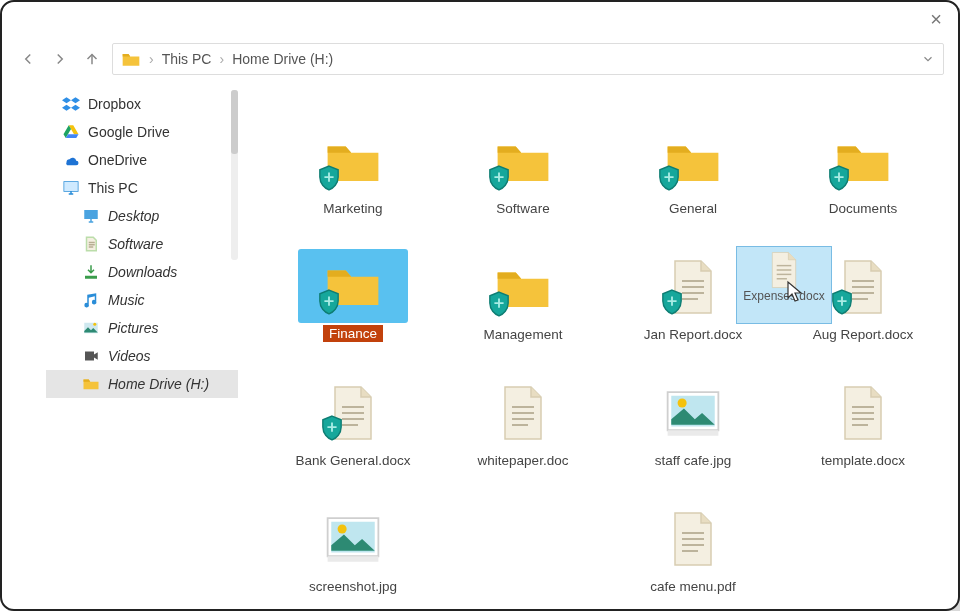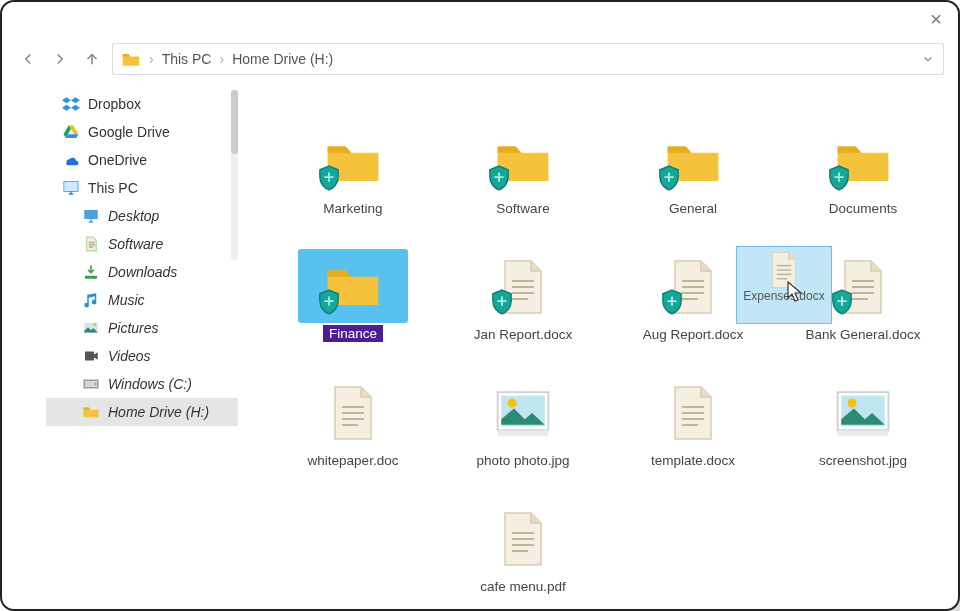--- a/index.html
+++ b/index.html
@@ -131,21 +131,21 @@
     border-radius:3px;
   }
   .item .label {
     margin-top:2px;
     text-align:center;
     font-size:13.5px;
     color:#444;
     max-width:150px;
   }
   .item.selected .icon-wrap { background:#59c1f0; }
-  .item.selected .label { background:#4c1d95; padding:1px 6px; color:#fff;}
+  .item.selected .label { background:#c2410c; padding:1px 6px; color:#fff;}
   
   .drag-ghost {
     position:absolute;
     left:498px; top:164px;
     width:96px; height:78px;
     background:rgba(120,200,240,0.45);
     border:1px solid rgba(90,170,220,0.7);
     pointer-events:none;
     display:flex;
     flex-direction:column;
@@ -301,30 +301,20 @@
           </div>
           <div class="tree-item sub">
             <span class="ticon">
               <svg width="18" height="18" viewBox="0 0 24 24">
                 <path d="M4 6h12v12H4z" fill="#555"></path>
                 <path d="M16 10l5-3v10l-5-3z" fill="#555"></path>
               </svg>
             </span>
             <span>Videos</span>
           </div>
-          <div class="tree-item sub">
-            <span class="ticon">
-              <svg width="18" height="18" viewBox="0 0 24 24">
-                <path d="M3 7h18v10H3z" fill="#d7d7d7"></path>
-                <path d="M3 7h18v10H3z" fill="none" stroke="#999" stroke-width="2"></path>
-                <path d="M17 12h2" fill="none" stroke="#2a8dd8" stroke-width="2"></path>
-              </svg>
-            </span>
-            <span>Windows (C:)</span>
-          </div>
           <div class="tree-item sub selected">
             <span class="ticon">
               <svg width="18" height="18" viewBox="0 0 24 24">
                 <path d="M2 6h7l2 3h11v10H2z" fill="#f5c33b"></path>
                 <path d="M2 6h7l2 3H2z" fill="#e3ad1f"></path>
               </svg>
             </span>
             <span>Home Drive (H:)</span>
           </div>
         </div>
@@ -384,20 +374,32 @@
             <div class="icon-wrap">
               <div style="position: relative;"><svg class="folder-svg" viewBox="0 0 64 52">
                   <path d="M4 10h20l6 7h30v31H4z" fill="#f5c33b"></path>
                   <path d="M4 10h20l6 7H4z" fill="#e3ad1f"></path>
                 </svg><svg width="22" height="26" viewBox="0 0 24 28" style="position: absolute; left: -6px; top: 28px;">
                   <path d="M12 1l10 4v8c0 7-5 12-10 14C7 25 2 20 2 13V5z" fill="#16a79b" stroke="#0e7d73" stroke-width="1.5"></path>
                   <path d="M7 12h4v-4h2v4h4v2h-4v4h-2v-4H7z" fill="#a9ede5"></path>
                 </svg></div>
             </div>
             <div class="label">Finance</div>
+          </div>
+          <div class="item">
+            <div class="icon-wrap">
+              <div style="position: relative;"><svg class="folder-svg" viewBox="0 0 64 52">
+                  <path d="M4 10h20l6 7h30v31H4z" fill="#f5c33b"></path>
+                  <path d="M4 10h20l6 7H4z" fill="#e3ad1f"></path>
+                </svg><svg width="22" height="26" viewBox="0 0 24 28" style="position: absolute; left: -6px; top: 28px;">
+                  <path d="M12 1l10 4v8c0 7-5 12-10 14C7 25 2 20 2 13V5z" fill="#16a79b" stroke="#0e7d73" stroke-width="1.5"></path>
+                  <path d="M7 12h4v-4h2v4h4v2h-4v4h-2v-4H7z" fill="#a9ede5"></path>
+                </svg></div>
+            </div>
+            <div class="label">Management</div>
           </div>
           <div class="item">
             <div class="icon-wrap">
               <div style="position: relative;"><svg class="doc-svg" viewBox="0 0 44 56">
                   <path d="M4 2h26l10 10v42H4z" fill="#f4efe1" stroke="#d7cdb1" stroke-width="1.5"></path>
                   <path d="M30 2v10h10" fill="#e8ddc2" stroke="#d7cdb1" stroke-width="1.5"></path>
                   <g stroke="#bdb49c" stroke-width="2">
                     <path d="M11 22h22"></path>
                     <path d="M11 28h22"></path>
                     <path d="M11 34h22"></path>
@@ -464,21 +466,21 @@
           <div class="item">
             <div class="icon-wrap">
               <div style="position: relative;"><svg class="img-svg" viewBox="0 0 64 54">
                   <path d="M4 4h56v42H4z" fill="#ffffff" stroke="#cfcfcf" stroke-width="2"></path>
                   <path d="M8 8h48v34H8z" fill="#bfe6ef"></path>
                   <path d="M8 34l14-12 12 12 8-7 14 13H8z" fill="#2d8a73"></path>
                   <circle cx="20" cy="16" r="5" fill="#f4c20d"></circle>
                   <path d="M4 46h56v6H4z" fill="#eaeaea"></path>
                 </svg></div>
             </div>
-            <div class="label">photo photo.jpg</div>
+            <div class="label">staff cafe.jpg</div>
           </div>
           <div class="item">
             <div class="icon-wrap">
               <div style="position: relative;"><svg class="doc-svg" viewBox="0 0 44 56">
                   <path d="M4 2h26l10 10v42H4z" fill="#f4efe1" stroke="#d7cdb1" stroke-width="1.5"></path>
                   <path d="M30 2v10h10" fill="#e8ddc2" stroke="#d7cdb1" stroke-width="1.5"></path>
                   <g stroke="#bdb49c" stroke-width="2">
                     <path d="M11 22h22"></path>
                     <path d="M11 28h22"></path>
                     <path d="M11 34h22"></path>

